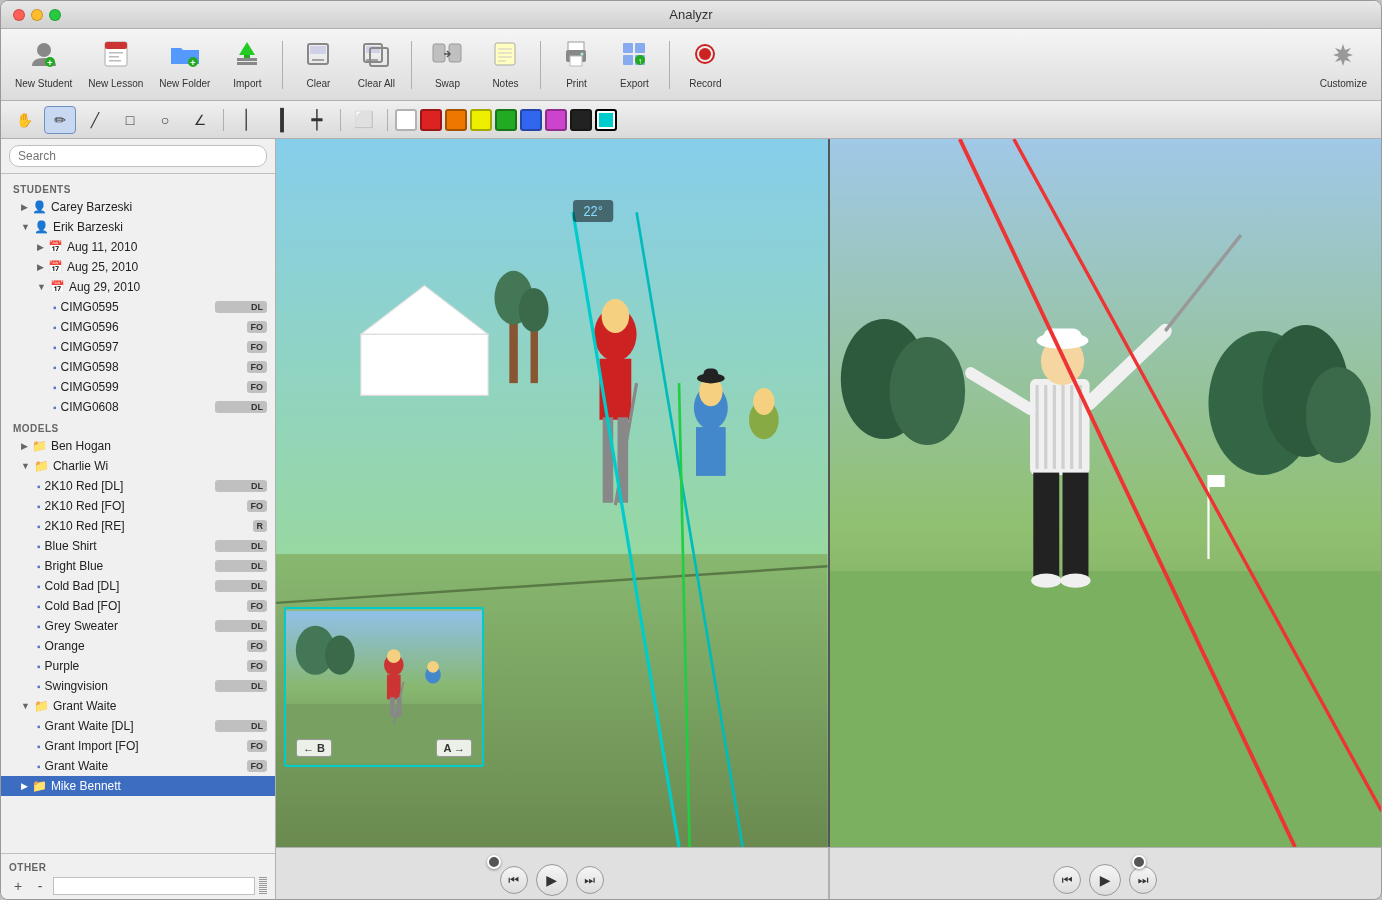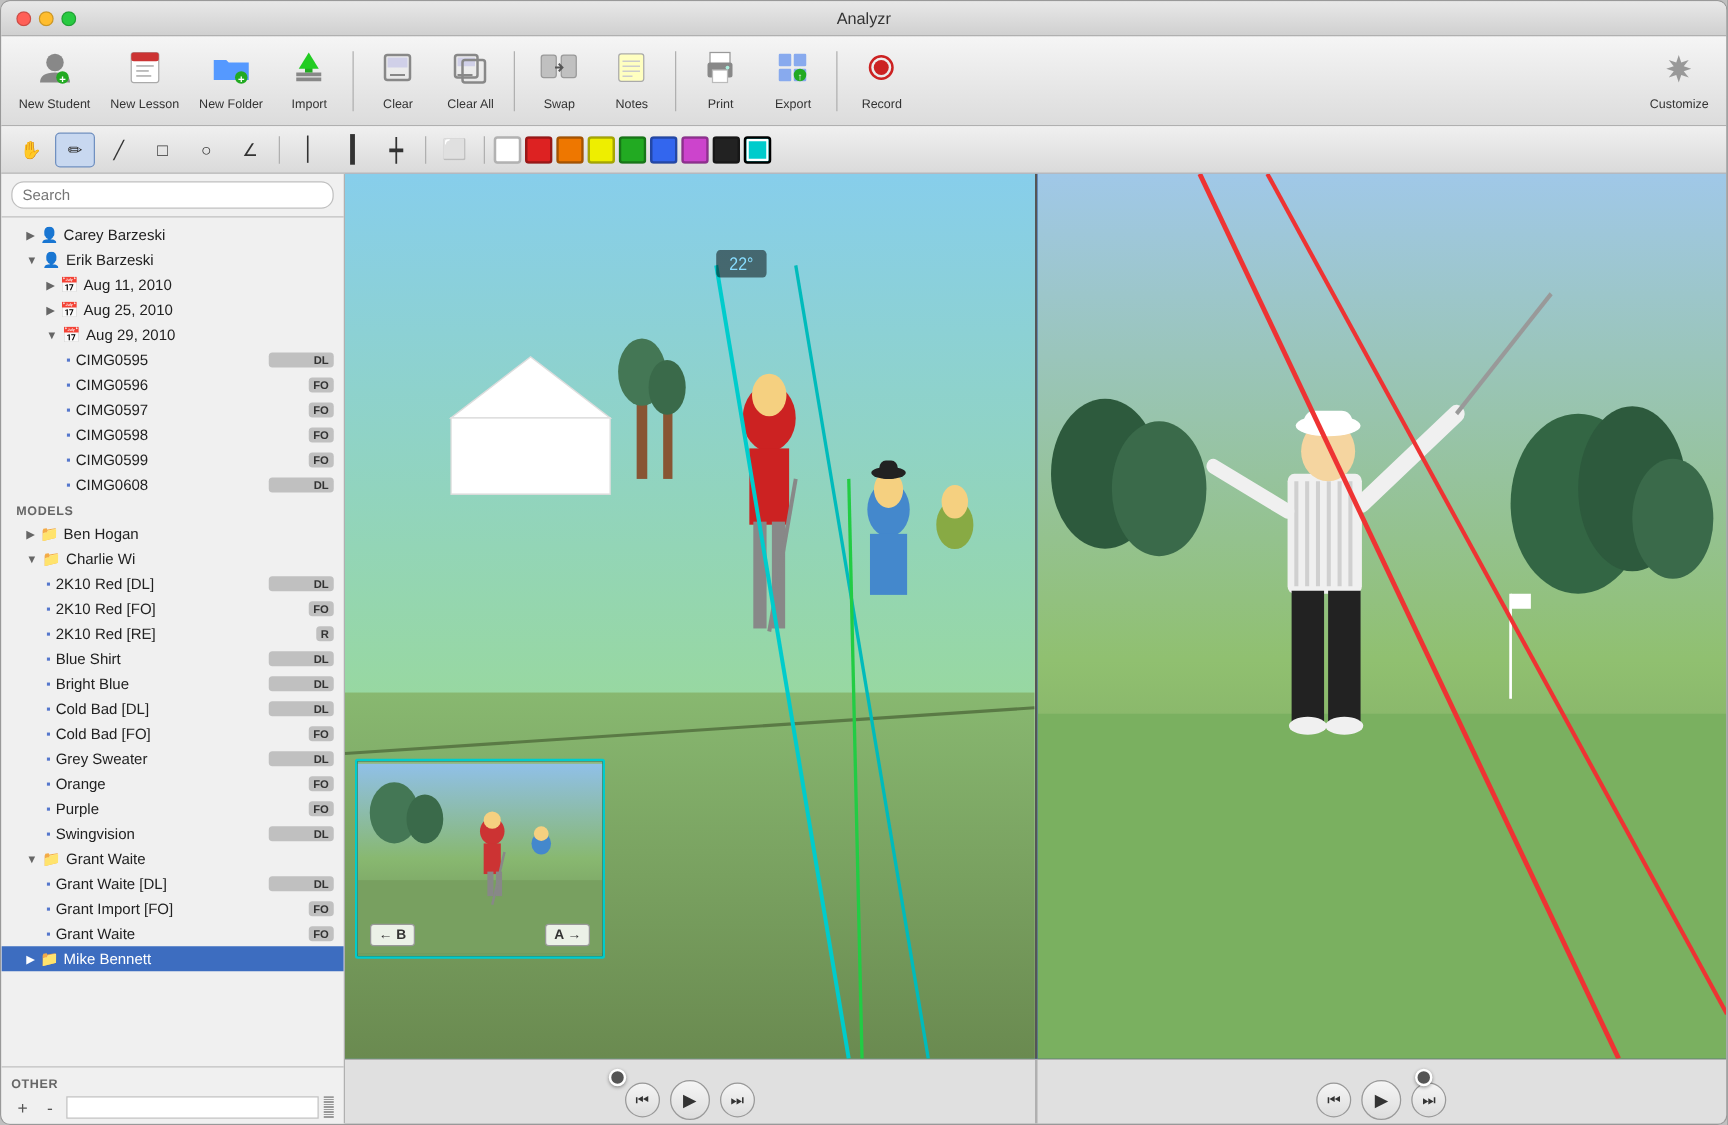--- a/index.html
+++ b/index.html
@@ -527,20 +527,21 @@
   </div>
 
   <div class="main-content">
 
     <div class="sidebar">
       <div class="search-bar">
         <input class="search-input" type="text" placeholder="Search" style="">
       </div>
       <div class="sidebar-tree">
 
+        <div class="tree-section-label">STUDENTS</div>
 
         <div class="tree-item tree-indent-1">
           <span class="triangle">▶</span>
           <span>👤</span>
           <span>Carey Barzeski</span>
         </div>
 
         <div class="tree-item tree-indent-1">
           <span class="triangle">▼</span>
           <span>👤</span>

